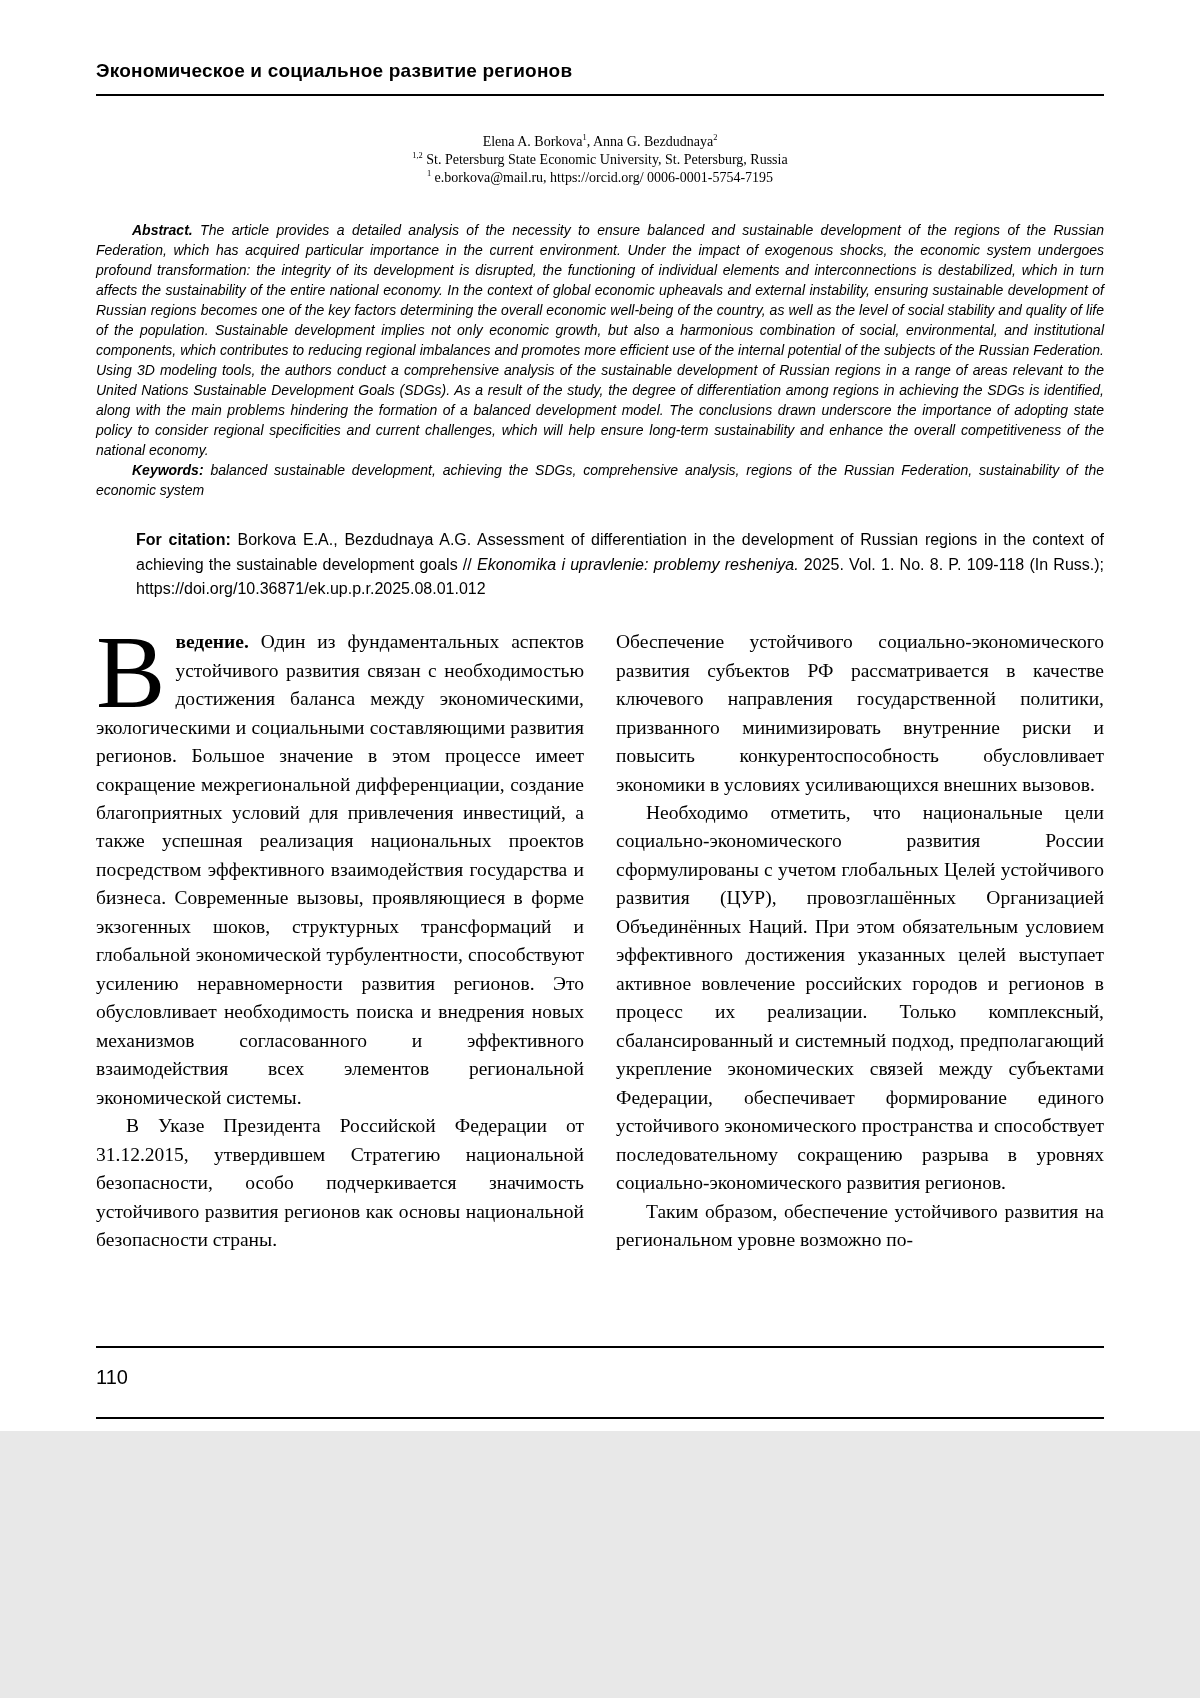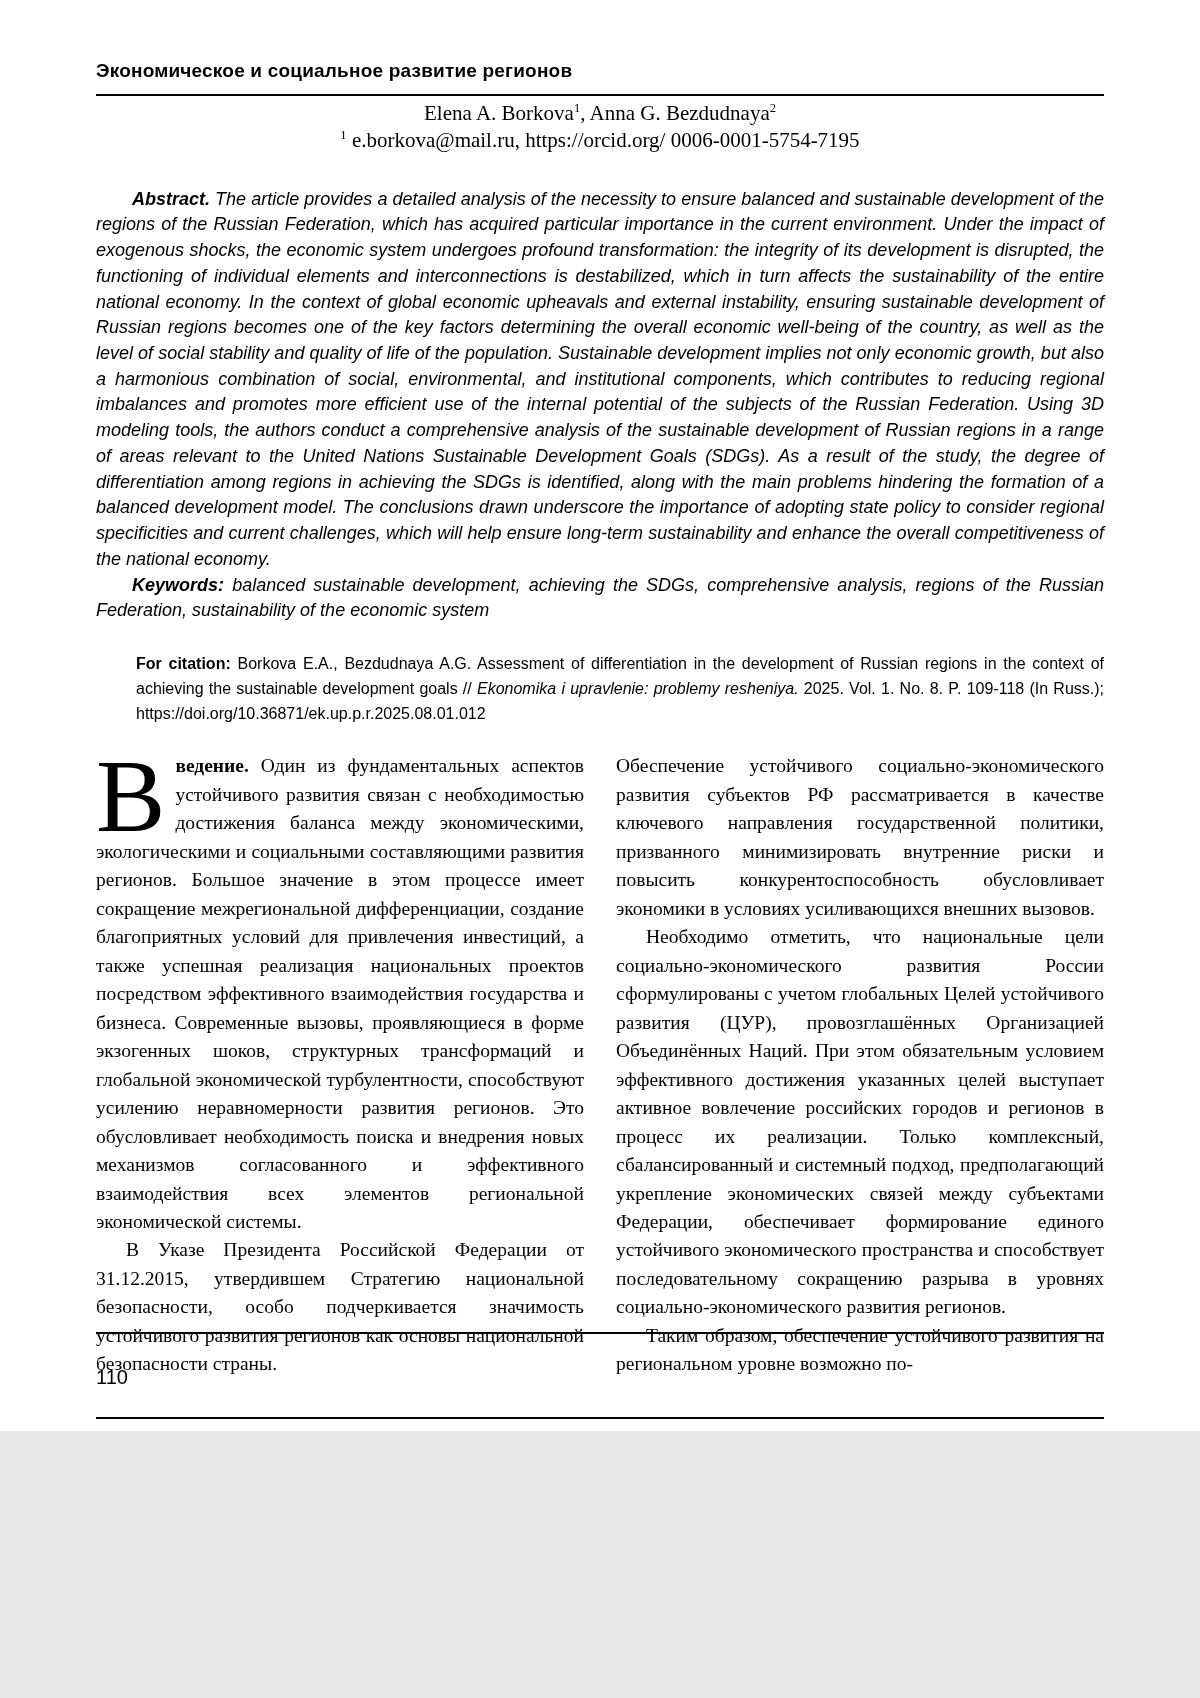--- a/index.html
+++ b/index.html
@@ -23,33 +23,33 @@
     font-size: 19px;
     letter-spacing: 0.2px;
     padding-bottom: 12px;
     border-bottom: 2px solid #000;
   }
 
   
   .title-block {
     text-align: center;
     font-family: "Liberation Serif", serif;
-    font-size: 21px;
+    font-size: 14px;
     line-height: 1.3;
-    margin-top: 4px;
+    margin-top: 37px;
   }
   .title-block p { margin: 0; }
   sup { font-size: 0.6em; line-height: 0; }
 
   
   .abstract-block {
     margin-top: 32px;
     font-family: "Liberation Sans", sans-serif;
     font-style: italic;
-    font-size: 18px;
+    font-size: 14px;
     line-height: 1.43;
     text-align: justify;
     hyphens: auto;
   }
   .abstract-block p { text-indent: 36px; }
   .lbl-bold { font-weight: 700; }
 
   
   .citation-block {
     margin: 28px 0 0 40px;
@@ -91,34 +91,35 @@
     right: 96px;
     bottom: 12px;
     font-family: "Liberation Sans", sans-serif;
     font-size: 20px;
   }
   .footer-rule { border: 0; border-top: 2px solid #000; height: 0; }
   .footer-row {
     display: flex;
     justify-content: space-between;
     align-items: baseline;
-    padding: 32px 0 28px 0;
+    padding: 18px 0 28px 0;
   }
 </style>
 </head>
 <body>
 
 <div class="page">
 
   <header>
     <div class="running-head">Экономическое и социальное развитие регионов</div>
   </header>
 
   <section class="title-block">
     <p class="authors"><span>Elena A. Borkova</span><sup>1</sup><span>, </span><span>Anna G. Bezdudnaya</span><sup>2</sup></p>
+    <p class="affiliation"><sup>1,2</sup><span> St. Petersburg State Economic University, St. Petersburg, Russia</span></p>
     <p class="contact"><sup>1</sup><span> e.borkova@mail.ru, https://orcid.org/ 0006-0001-5754-7195</span></p>
   </section>
 
   <section class="abstract-block" lang="en">
     <p><span class="lbl-bold">Abstract.</span><span> The article provides a detailed analysis of the necessity to ensure balanced and sustainable development of the regions of the Russian Federation, which has acquired particular importance in the current environment. Under the impact of exogenous shocks, the economic system undergoes profound transformation: the integrity of its development is disrupted, the functioning of individual elements and interconnections is destabilized, which in turn affects the sustainability of the entire national economy. In the context of global economic upheavals and external instability, ensuring sustainable development of Russian regions becomes one of the key factors determining the overall economic well-being of the country, as well as the level of social stability and quality of life of the population. Sustainable development implies not only economic growth, but also a harmonious combination of social, environmental, and institutional components, which contributes to reducing regional imbalances and promotes more efficient use of the internal potential of the subjects of the Russian Federation. Using 3D modeling tools, the authors conduct a comprehensive analysis of the sustainable development of Russian regions in a range of areas relevant to the United Nations Sustainable Development Goals (SDGs). As a result of the study, the degree of differentiation among regions in achieving the SDGs is identified, along with the main problems hindering the formation of a balanced development model. The conclusions drawn underscore the importance of adopting state policy to consider regional specificities and current challenges, which will help ensure long-term sustainability and enhance the overall competitiveness of the national economy.</span></p>
     <p><span class="lbl-bold">Keywords:</span><span> balanced sustainable development, achieving the SDGs, comprehensive analysis, regions of the Russian Federation, sustainability of the economic system</span></p>
   </section>
 
   <section class="citation-block">
     <p><span class="label">For citation:</span><span> Borkova E.A., Bezdudnaya A.G. Assessment of differentiation in the development of Russian regions in the context of achieving the sustainable development goals // </span><span class="ital">Ekonomika i upravlenie: problemy resheniya.</span><span> 2025. Vol. 1. No. 8. P. 109-118 (In Russ.); https://doi.org/10.36871/ek.up.p.r.2025.08.01.012</span></p>

